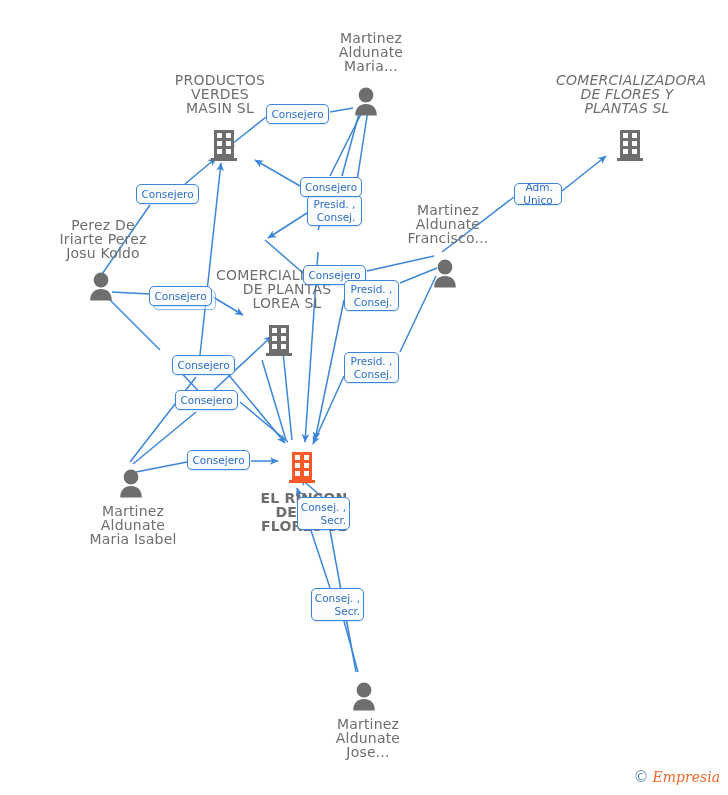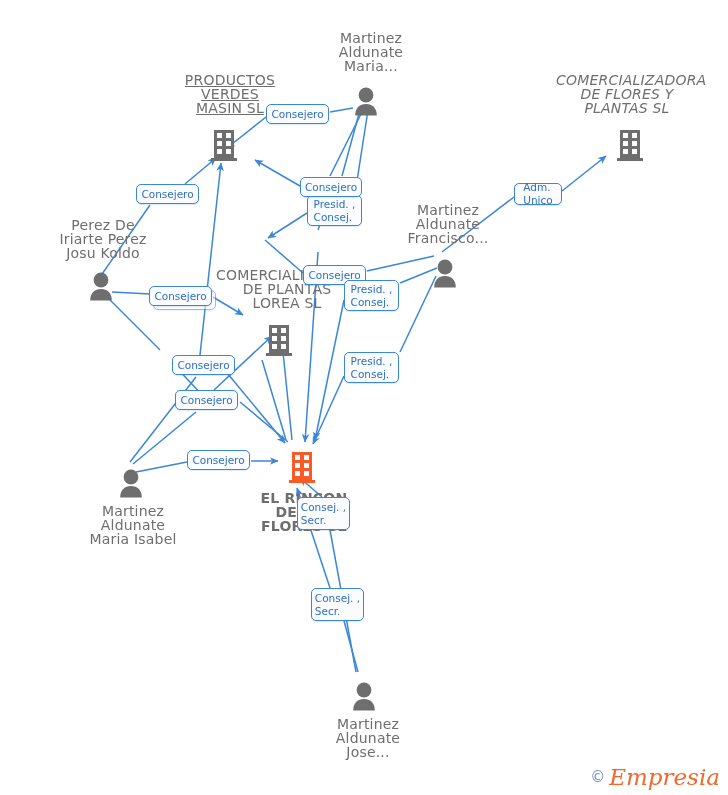--- a/index.html
+++ b/index.html
@@ -9,32 +9,32 @@
 
   .node-label{
     position:absolute;text-align:center;color:#6E6E6E;
     font-family:"DejaVu Sans","Liberation Sans",sans-serif;
     font-size:14px;line-height:14px;letter-spacing:.2px;
     white-space:pre-line;pointer-events:none;
   }
   .edge-label{
     position:absolute;box-sizing:border-box;
     background:#FBFCFE;border:1.3px solid #3C86D8;border-radius:5px;
-    color:#2E6FC4;font-size:10.5px;line-height:13px;text-align:left;
+    color:#2E6FC4;font-size:10.5px;line-height:13px;text-align:right;
     font-family:"DejaVu Sans","Liberation Sans",sans-serif;
     display:flex;align-items:center;justify-content:center;
     white-space:pre-line;padding:1px 2px;
     box-shadow:0 1px 1px rgba(60,134,216,.18);
   }
   .icon{position:absolute;}
   .watermark{
     position:absolute;right:8px;bottom:8px;display:flex;align-items:center;gap:4px;
   }
   .wm-c{color:#6E8FB5;font-size:15px;line-height:15px;}
-  .wm-t{color:#F0682A;font-size:23px;line-height:19px;
+  .wm-t{color:#F0682A;font-size:14px;line-height:19px;
         font-family:"DejaVu Serif","Liberation Serif",serif;font-style:italic;}
 </style>
 </head>
 <body>
 
 <svg id="graph" viewBox="0 0 728 795">
   <defs>
     <marker id="arw" markerWidth="11" markerHeight="11" refX="8.4" refY="4" orient="auto" markerUnits="userSpaceOnUse">
       <path d="M0.4,0.2 L9,4 L0.4,7.8 L2.6,4 Z" fill="#3C86D8"></path>
     </marker>
@@ -197,21 +197,21 @@
 </div>
 <div class="icon" style="left:351px;top:681px;">
   <svg width="26" height="30" viewBox="0 0 26 30">
       <g fill="#6E6E6E">
     <circle cx="13" cy="9" r="7.4"></circle>
         <path d="M13,18 C5.2,18 2.2,23.3 2.2,29.5 L23.8,29.5 C23.8,23.3 20.8,18 13,18 Z"></path>
   </g>
     </svg>
 </div>
 
-<div class="node-label" style="left:171px;top:73px;width:118px;text-decoration:underline;">PRODUCTOS
+<div class="node-label" style="left:161px;top:73px;width:118px;">PRODUCTOS
 VERDES
 MASIN SL</div>
 <div class="node-label" style="left:556px;top:73px;width:142px;font-style:italic;">COMERCIALIZADORA
 DE FLORES Y
 PLANTAS SL</div>
 <div class="node-label" style="left:216px;top:268px;width:142px;">COMERCIALIZADORA
 DE PLANTAS
 LOREA SL</div>
 <div class="node-label" style="left:245px;top:491px;width:118px;font-weight:bold;color:#6E6E6E;">EL RINCON
 DE LAS

